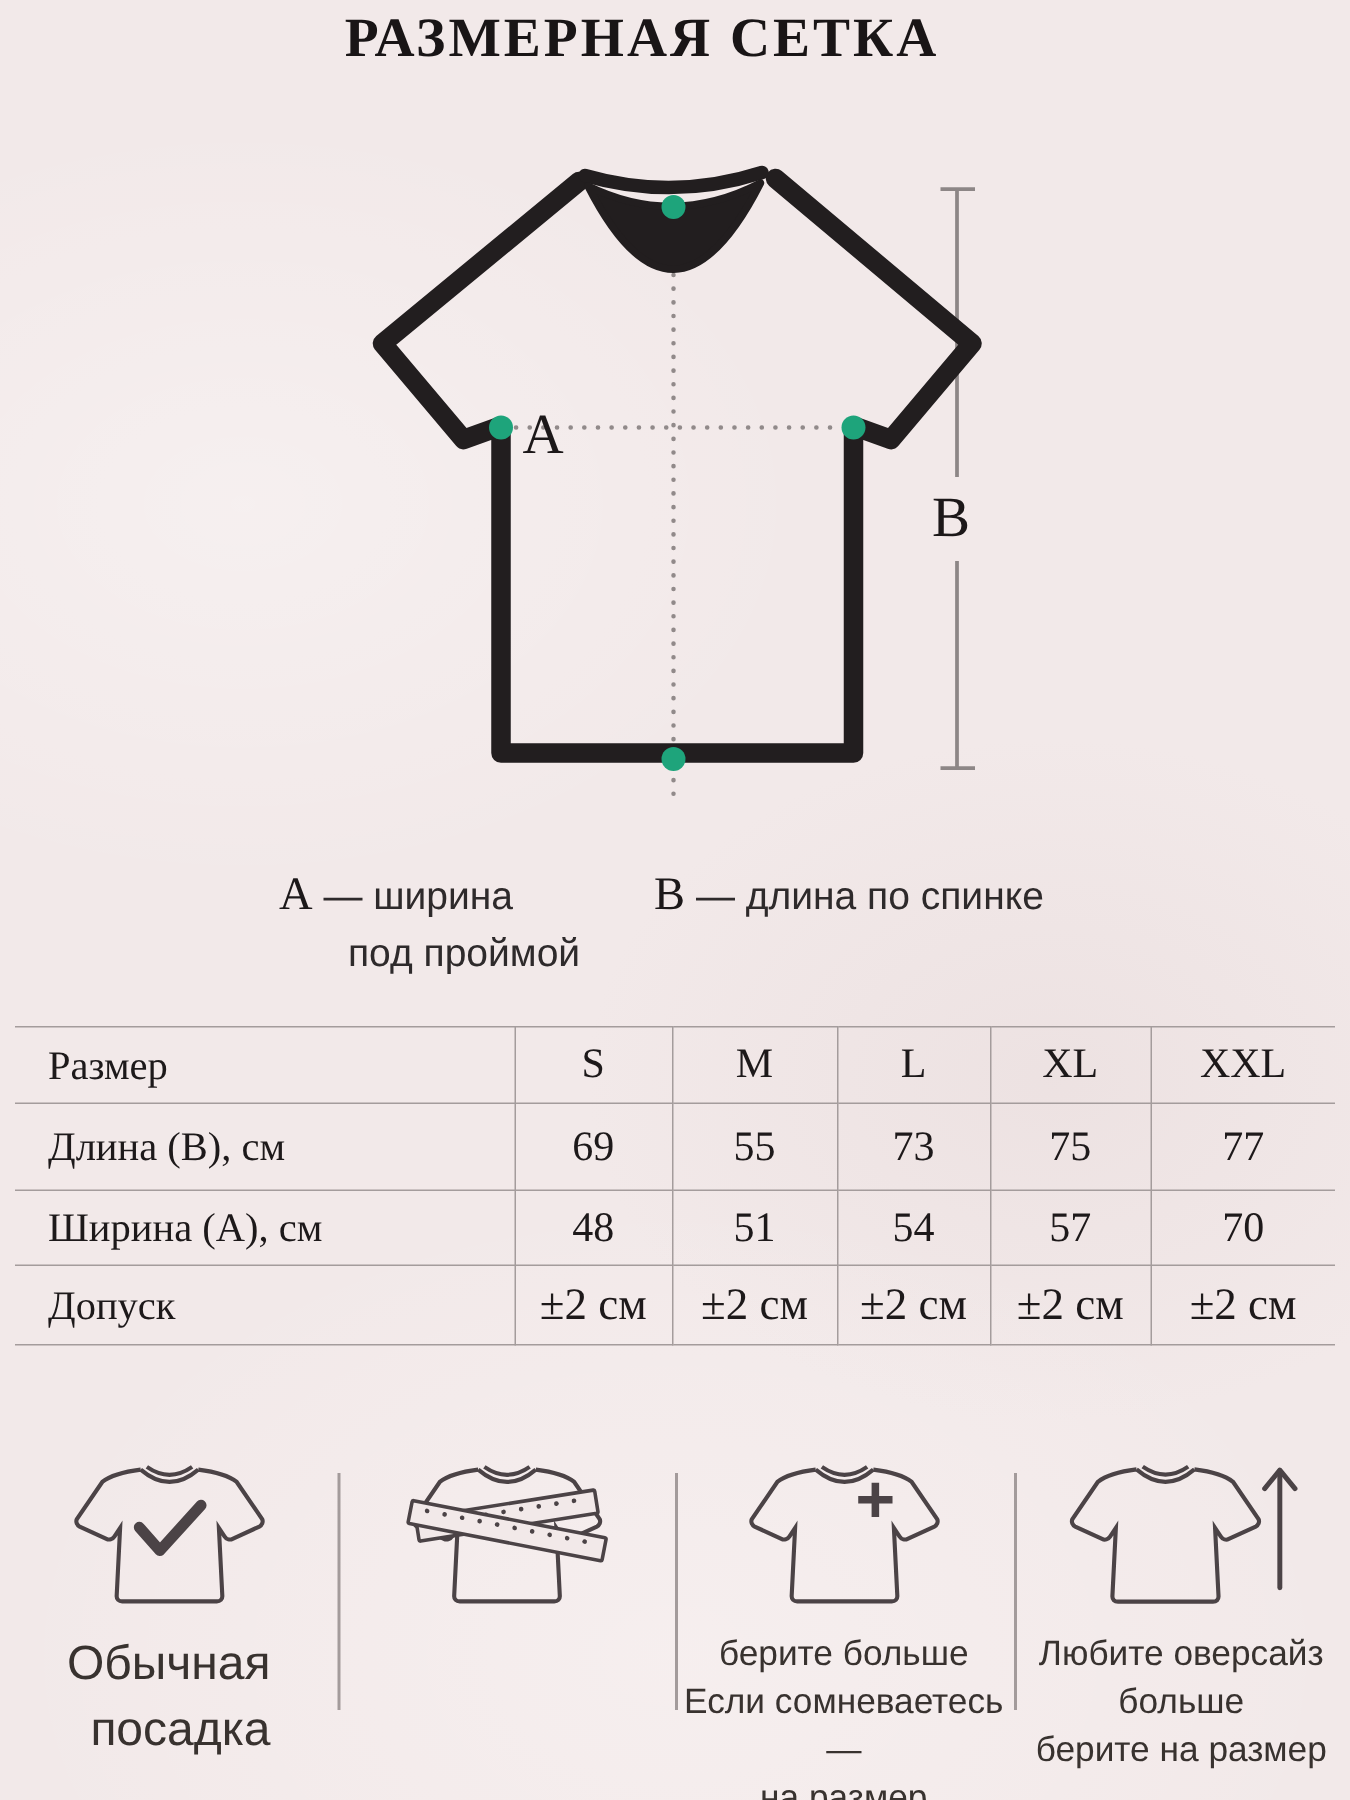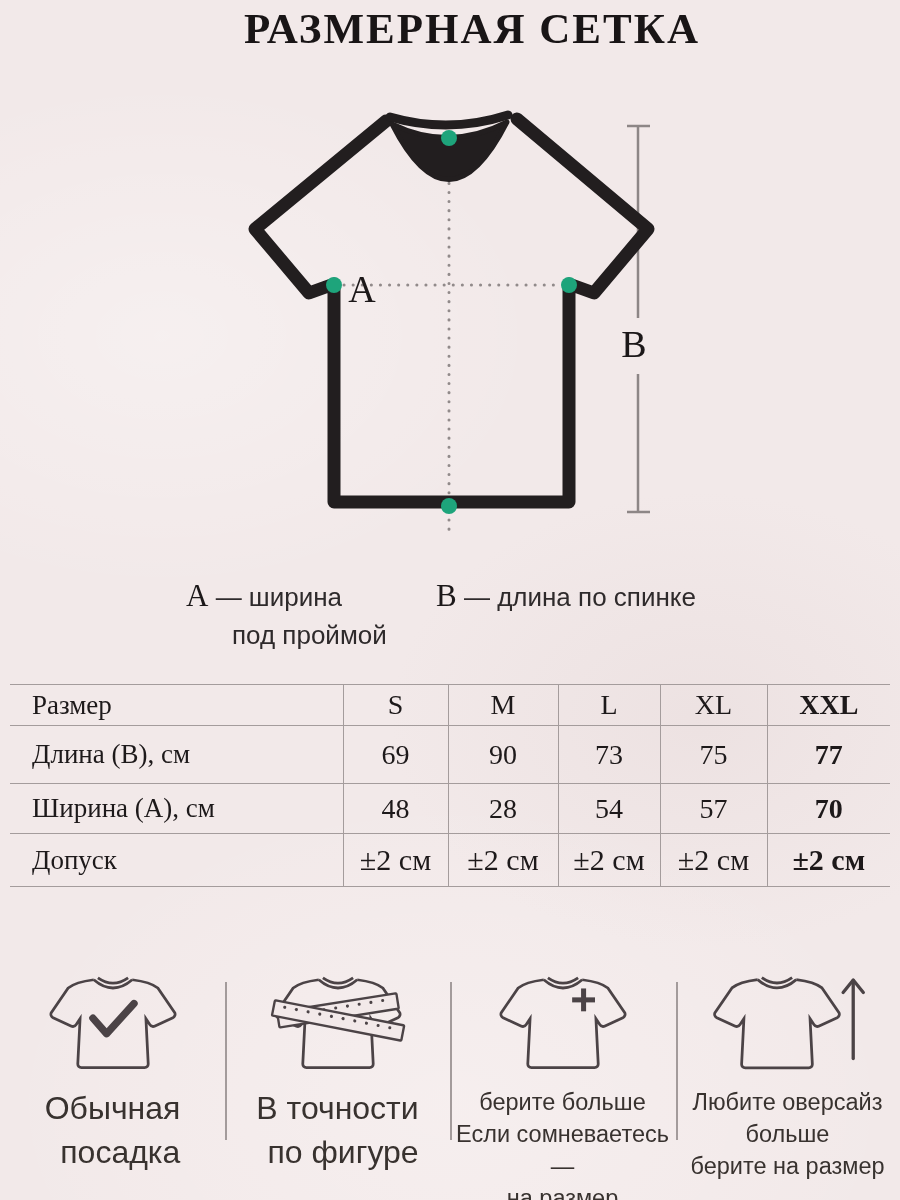--- a/index.html
+++ b/index.html
@@ -7,41 +7,41 @@
     position:relative;width:900px;height:1200px;overflow:hidden;
     font-family:"Liberation Sans",sans-serif;color:#1e1a1b;
     background:
       radial-gradient(ellipse 620px 420px at 18% 28%, rgba(255,255,255,.30), transparent 62%),
       radial-gradient(ellipse 520px 380px at 78% 60%, rgba(223,207,207,.28), transparent 60%),
       radial-gradient(ellipse 700px 480px at 50% 92%, rgba(255,251,251,.30), transparent 65%),
       #f2e9e9;
   }
   .title{
     position:absolute;top:4px;left:0;width:856px;text-align:center;
-    font-family:"Liberation Serif",serif;font-size:43px;font-weight:600;
-    letter-spacing:2px;color:#191516;padding-left:44px;
+    font-family:"Liberation Serif",serif;font-size:37px;font-weight:600;
+    letter-spacing:2px;color:#191516;
   }
   .diagram-svg{position:absolute;top:0;left:0;}
   
   .legend{position:absolute;top:578px;font-size:26px;color:#2e2a2b;}
   .legend .big{font-family:"Liberation Serif",serif;font-size:31px;color:#1c1819;}
   .legend-a{left:186px;}
   .legend-b{left:436px;}
   .legend .l2{margin:6px 0 0 46px;}
   
   table.sizes{
     position:absolute;top:684px;left:10px;width:880px;
     border-collapse:collapse;table-layout:fixed;
     font-family:"Liberation Serif",serif;color:#1d191a;
   }
   table.sizes td{border:1px solid #a49c9c;font-size:28px;text-align:center;padding:0;}
   table.sizes td.lbl{text-align:left;padding-left:22px;font-size:27px;}
   table.sizes td:first-child{border-left:none;}
-  table.sizes td:last-child{border-right:none;font-weight:bold;}
-  tr.r-head{height:41px;margin-top:30px;} tr.r-len{height:58px;} tr.r-wid{height:50px;} tr.r-tol{height:53px;}
+  table.sizes td:last-child{border-right:none;}
+  tr.r-head{height:51px;margin-top:30px;} tr.r-len{height:58px;} tr.r-wid{height:50px;} tr.r-tol{height:53px;}
   tr.r-tol td{font-size:30px;}
   
   .fits{position:absolute;top:953px;left:0;width:900px;display:flex;}
   .fit-col{width:225px;display:flex;flex-direction:column;align-items:center;}
   .fit-icon{height:122px;display:flex;align-items:flex-end;}
   .fit-caption{margin-top:12px;text-align:center;color:#38322f;line-height:1.36;}
   .cap-lg{font-size:32px;text-align:right;}
   .cap-sm{font-size:23.5px;}
   .fit-caption span{display:block;}
   .v-divider{position:absolute;top:982px;width:2px;height:158px;background:#a39b9b;}
@@ -112,29 +112,29 @@
         <td class="lbl">Размер</td>
         <td>S</td>
         <td>M</td>
         <td>L</td>
         <td>XL</td>
         <td>XXL</td>
       </tr>
       <tr class="r-len">
         <td class="lbl">Длина (В), см</td>
         <td>69</td>
-        <td>90</td>
+        <td>55</td>
         <td>73</td>
         <td>75</td>
         <td>77</td>
       </tr>
       <tr class="r-wid">
         <td class="lbl">Ширина (А), см</td>
         <td>48</td>
-        <td>28</td>
+        <td>51</td>
         <td>54</td>
         <td>57</td>
         <td>70</td>
       </tr>
       <tr class="r-tol">
         <td class="lbl">Допуск</td>
         <td>±2 см</td>
         <td>±2 см</td>
         <td>±2 см</td>
         <td>±2 см</td>
@@ -194,24 +194,20 @@
                 <circle cx="74" cy="56.5" r="1.7"></circle>
                 <circle cx="87" cy="56.5" r="1.7"></circle>
               <circle cx="100" cy="56.5" r="1.7"></circle>
                 <circle cx="113" cy="56.5" r="1.7"></circle>
                 <circle cx="126" cy="56.5" r="1.7"></circle>
               <circle cx="139" cy="56.5" r="1.7"></circle>
             </g>
           </g>
         </svg>
       </div>
-      <div class="fit-caption cap-lg">
-        <span>В точности</span>
-        <span>по фигуре</span>
-      </div>
     </div>
 
     <div class="fit-col">
       <div class="fit-icon">
         <svg width="150" height="110" viewBox="0 0 164 118">
           <g stroke="#4b4346" fill="none" stroke-width="3">
             <path d="M61,15 C49,16.5 38,20 33,24 L14.5,51 C13.5,53 14.5,55.5 16.5,56.5 L36,65.5 C38,66.5 40.5,65.8 41.8,63.8 L46,57.5 L43.5,107 C43.4,109.5 45,111 47.5,111 L116.5,111 C119,111 120.6,109.5 120.5,107 L118,57.5 L122.2,63.8 C123.5,65.8 126,66.5 128,65.5 L147.5,56.5 C149.5,55.5 150.5,53 149.5,51 L131,24 C126,20 115,16.5 103,15"></path>
             <path d="M61,15 Q82,33 103,15"></path>
             <path d="M65.5,13 Q82,24.5 98.5,13"></path>
           </g>

